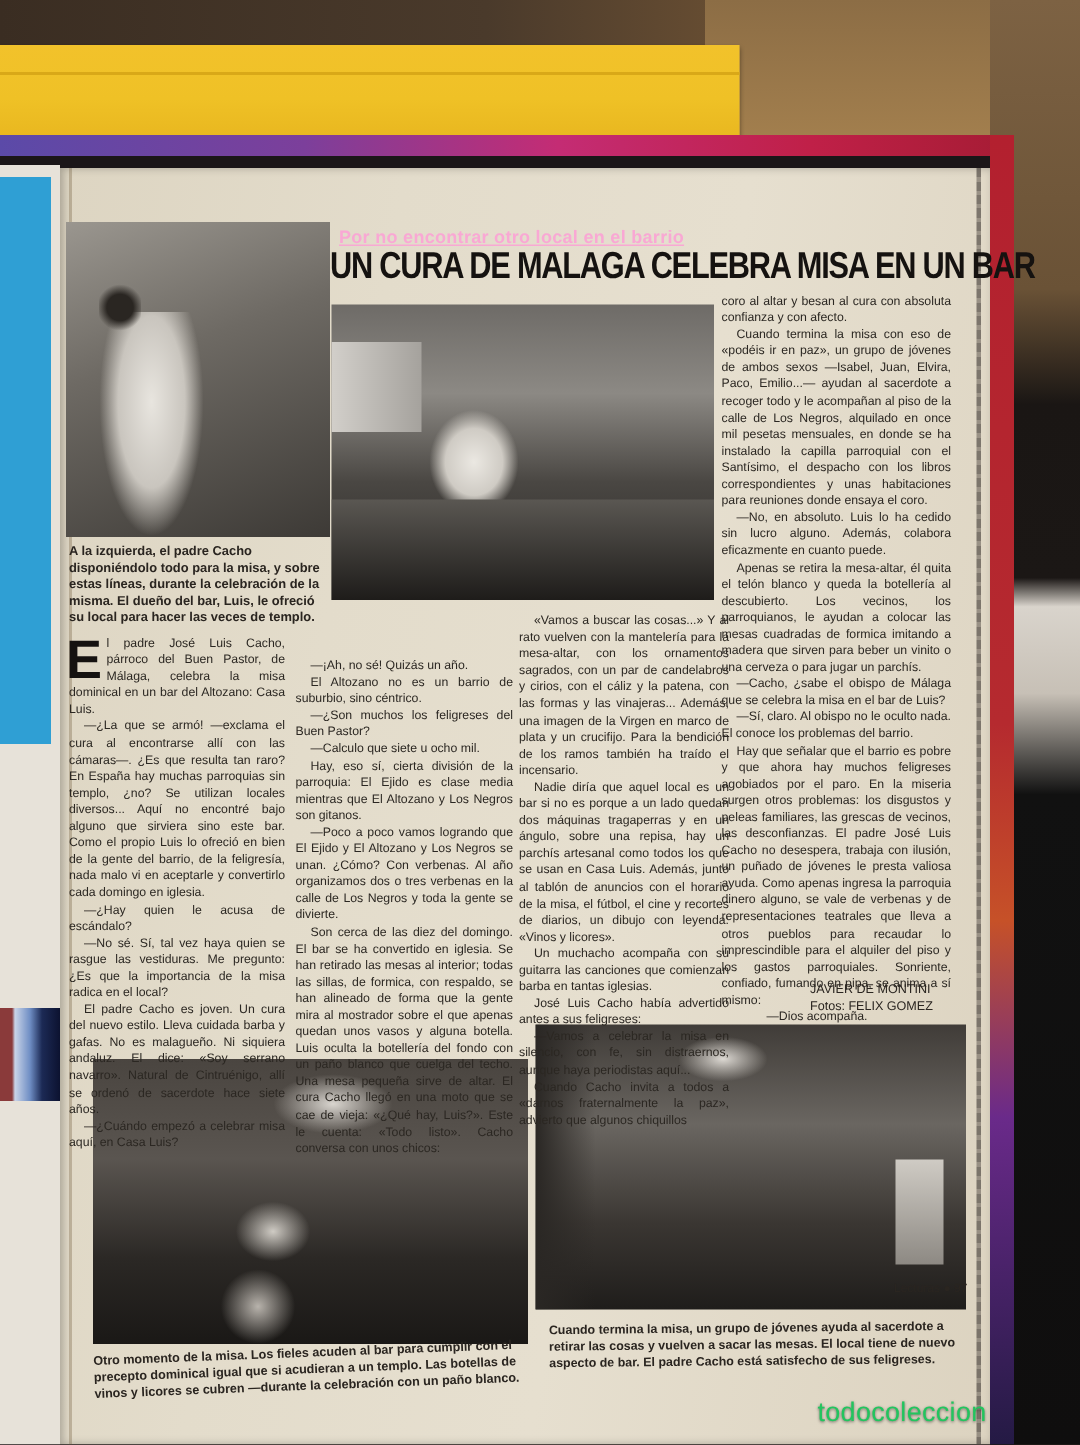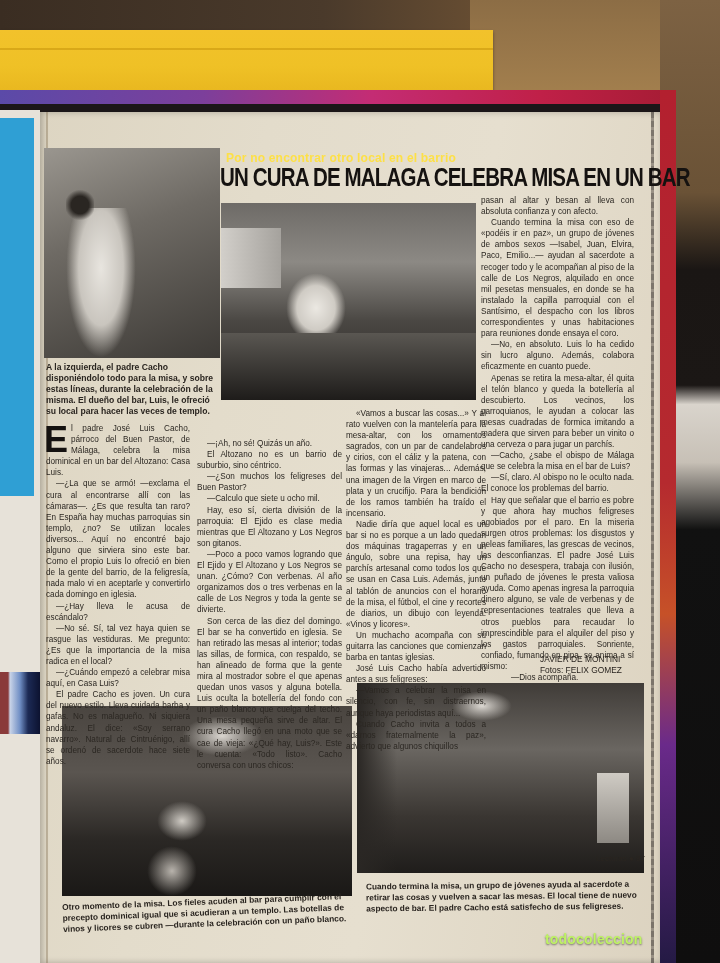--- a/index.html
+++ b/index.html
@@ -13,29 +13,29 @@
   .mag-stripe{position:absolute;left:0;top:90px;width:676px;height:14px;background:linear-gradient(90deg,#5b4aa8 0%,#7c3f9b 30%,#c42c74 55%,#c02048 80%,#a51c34 100%);}
   .mag-edge{position:absolute;left:660px;top:90px;width:16px;height:873px;background:linear-gradient(180deg,#b3202f 0%,#b52a2f 45%,#c65128 60%,#6a2a8a 75%,#241a44 100%);}
   .left-page{position:absolute;left:0;top:110px;width:40px;height:853px;background:#e7e2d9;}
   .left-blue{position:absolute;left:0;top:118px;width:34px;height:378px;background:#2f9fd4;}
   .left-flag{position:absolute;left:0;top:672px;width:40px;height:62px;background:linear-gradient(90deg,#8a3a3a 0%,#8a3a3a 20%,#c9d4e8 25%,#6f8ec4 50%,#1c2a55 70%,#0c1230 100%);}
   .page{position:absolute;left:40px;top:112px;width:620px;height:851px;background:linear-gradient(100deg,#ddd5c2 0%,#e3dccb 30%,#e6dfcf 60%,#dcd3c0 100%);box-shadow:inset 2px 0 6px rgba(0,0,0,.25);}
   .page-foldline{position:absolute;left:46px;top:112px;width:2px;height:851px;background:rgba(120,100,70,.35);}
   .page-rightline{position:absolute;left:651px;top:112px;width:3px;height:851px;background:repeating-linear-gradient(180deg,#3a3430 0 6px,#6a625a 6px 9px);opacity:.6;}
   .photo{position:absolute;background:#3b3834;overflow:hidden;}
   .photo .shade{position:absolute;inset:0;}
-  .kicker{position:absolute;left:226px;top:151px;font-size:12px;font-weight:bold;color:#fde047;letter-spacing:.2px;}
+  .kicker{position:absolute;left:226px;top:151px;font-size:12px;font-weight:bold;color:#f9a8d4;text-decoration:underline;letter-spacing:.2px;}
   .headline{position:absolute;left:220px;top:163px;width:430px;font-family:"Liberation Sans",sans-serif;font-weight:bold;font-size:25px;letter-spacing:-1px;color:#151210;transform:scaleX(.82);transform-origin:left top;white-space:nowrap;}
   .col{position:absolute;font-family:"Liberation Sans",sans-serif;font-size:8.2px;line-height:11.1px;color:#2b2722;text-align:justify;}
   .col p{margin:0;text-indent:10px;}
   .caption{position:absolute;font-family:"Liberation Sans",sans-serif;font-size:9.3px;line-height:12px;font-weight:bold;color:#2a2520;}
   .dropcap{float:left;font-size:36px;line-height:30px;font-weight:bold;margin:2px 3px 0 -2px;color:#151210;}
   .byline{position:absolute;left:560px;top:654px;font-size:8.4px;font-weight:normal;line-height:11px;color:#2a2520;width:100px;}
   .pageno{position:absolute;left:596px;top:854px;font-size:8px;font-weight:normal;color:#2a2520;text-align:center;}
-  .watermark{position:absolute;left:545px;top:931px;font-size:14px;font-weight:bold;color:#bef264;letter-spacing:.2px;text-shadow:0 1px 2px rgba(0,0,0,.5);}
+  .watermark{position:absolute;left:545px;top:931px;font-size:18px;font-weight:normal;color:#22c55e;letter-spacing:.2px;text-shadow:0 1px 2px rgba(0,0,0,.5);}
 </style>
 </head>
 <body>
 
 <div class="bg-top"></div>
 <div class="tan-board"></div>
 <div class="bg-right"></div>
 <div class="yellow-book"></div>
 <div class="mag-cover"></div>
 <div class="mag-stripe"></div>
@@ -75,24 +75,24 @@
 <div class="headline">UN CURA DE MALAGA CELEBRA MISA EN UN BAR</div>
 
 <div class="caption" style="left:46px;top:362px;width:176px;font-size:8.6px;line-height:11px;">A la izquierda, el padre Cacho disponiéndolo todo para la misa, y sobre estas líneas, durante la celebración de la misma. El dueño del bar, Luis, le ofreció su local para hacer las veces de templo.</div>
 <div class="caption" style="left:62px;top:902px;width:292px;font-size:8.4px;line-height:11px;transform:rotate(-2.2deg);transform-origin:left top;">Otro momento de la misa. Los fieles acuden al bar para cumplir con el precepto dominical igual que si acudieran a un templo. Las botellas de vinos y licores se cubren —durante la celebración con un paño blanco.</div>
 <div class="caption" style="left:366px;top:880px;width:278px;font-size:8.3px;line-height:11px;transform:rotate(-0.6deg);">Cuando termina la misa, un grupo de jóvenes ayuda al sacerdote a retirar las cosas y vuelven a sacar las mesas. El local tiene de nuevo aspecto de bar. El padre Cacho está satisfecho de sus feligreses.</div>
 
 <div class="col" style="left:46px;top:423px;width:144px;">
   <span class="dropcap">E</span>
   <p style="text-indent:0">l padre José Luis Cacho, párroco del Buen Pastor, de Málaga, celebra la misa dominical en un bar del Altozano: Casa Luis.</p>
   <p>—¿La que se armó! —exclama el cura al encontrarse allí con las cámaras—. ¿Es que resulta tan raro? En España hay muchas parroquias sin templo, ¿no? Se utilizan locales diversos... Aquí no encontré bajo alguno que sirviera sino este bar. Como el propio Luis lo ofreció en bien de la gente del barrio, de la feligresía, nada malo vi en aceptarle y convertirlo cada domingo en iglesia.</p>
-  <p>—¿Hay lleva le acusa de escándalo?</p>
+  <p>—¿Hay quien le acusa de escándalo?</p>
   <p>—No sé. Sí, tal vez haya quien se rasgue las vestiduras. Me pregunto: ¿Es que la importancia de la misa radica en el local?</p>
+  <p>El padre Cacho es joven. Un cura del nuevo estilo. Lleva cuidada barba y gafas. No es malagueño. Ni siquiera andaluz. El dice: «Soy serrano navarro». Natural de Cintruénigo, allí se ordenó de sacerdote hace siete años.</p>
   <p>—¿Cuándo empezó a celebrar misa aquí, en Casa Luis?</p>
-  <p>El padre Cacho es joven. Un cura del nuevo estilo. Lleva cuidada barba y gafas. No es malagueño. Ni siquiera andaluz. El dice: «Soy serrano navarro». Natural de Cintruénigo, allí se ordenó de sacerdote hace siete años.</p>
 </div>
 
 <div class="col" style="left:197px;top:438px;width:145px;">
   <p>—¡Ah, no sé! Quizás un año.</p>
   <p>El Altozano no es un barrio de suburbio, sino céntrico.</p>
   <p>—¿Son muchos los feligreses del Buen Pastor?</p>
   <p>—Calculo que siete u ocho mil.</p>
   <p>Hay, eso sí, cierta división de la parroquia: El Ejido es clase media mientras que El Altozano y Los Negros son gitanos.</p>
   <p>—Poco a poco vamos logrando que El Ejido y El Altozano y Los Negros se unan. ¿Cómo? Con verbenas. Al año organizamos dos o tres verbenas en la calle de Los Negros y toda la gente se divierte.</p>
   <p>Son cerca de las diez del domingo. El bar se ha convertido en iglesia. Se han retirado las mesas al interior; todas las sillas, de formica, con respaldo, se han alineado de forma que la gente mira al mostrador sobre el que apenas quedan unos vasos y alguna botella. Luis oculta la botellería del fondo con un paño blanco que cuelga del techo. Una mesa pequeña sirve de altar. El cura Cacho llegó en una moto que se cae de vieja: «¿Qué hay, Luis?». Este le cuenta: «Todo listo». Cacho conversa con unos chicos:</p>
@@ -101,21 +101,21 @@
 <div class="col" style="left:346px;top:408px;width:140px;">
   <p>«Vamos a buscar las cosas...» Y al rato vuelven con la mantelería para la mesa-altar, con los ornamentos sagrados, con un par de candelabros y cirios, con el cáliz y la patena, con las formas y las vinajeras... Además, una imagen de la Virgen en marco de plata y un crucifijo. Para la bendición de los ramos también ha traído el incensario.</p>
   <p>Nadie diría que aquel local es un bar si no es porque a un lado quedan dos máquinas tragaperras y en un ángulo, sobre una repisa, hay un parchís artesanal como todos los que se usan en Casa Luis. Además, junto al tablón de anuncios con el horario de la misa, el fútbol, el cine y recortes de diarios, un dibujo con leyenda: «Vinos y licores».</p>
   <p>Un muchacho acompaña con su guitarra las canciones que comienzan barba en tantas iglesias.</p>
   <p>José Luis Cacho había advertido antes a sus feligreses:</p>
   <p>—Vamos a celebrar la misa en silencio, con fe, sin distraernos, aunque haya periodistas aquí...</p>
   <p>Cuando Cacho invita a todos a «darnos fraternalmente la paz», advierto que algunos chiquillos</p>
 </div>
 
 <div class="col" style="left:481px;top:195px;width:153px;">
-  <p style="text-indent:0">pasan al altar y besan al lleva con absoluta confianza y con afecto.</p>
+  <p style="text-indent:0">coro al altar y besan al cura con absoluta confianza y con afecto.</p>
   <p>Cuando termina la misa con eso de «podéis ir en paz», un grupo de jóvenes de ambos sexos —Isabel, Juan, Elvira, Paco, Emilio...— ayudan al sacerdote a recoger todo y le acompañan al piso de la calle de Los Negros, alquilado en once mil pesetas mensuales, en donde se ha instalado la capilla parroquial con el Santísimo, el despacho con los libros correspondientes y unas habitaciones para reuniones donde ensaya el coro.</p>
   <p>—No, en absoluto. Luis lo ha cedido sin lucro alguno. Además, colabora eficazmente en cuanto puede.</p>
   <p>Apenas se retira la mesa-altar, él quita el telón blanco y queda la botellería al descubierto. Los vecinos, los parroquianos, le ayudan a colocar las mesas cuadradas de formica imitando a madera que sirven para beber un vinito o una cerveza o para jugar un parchís.</p>
   <p>—Cacho, ¿sabe el obispo de Málaga que se celebra la misa en el bar de Luis?</p>
   <p>—Sí, claro. Al obispo no le oculto nada. El conoce los problemas del barrio.</p>
   <p>Hay que señalar que el barrio es pobre y que ahora hay muchos feligreses agobiados por el paro. En la miseria surgen otros problemas: los disgustos y peleas familiares, las grescas de vecinos, las desconfianzas. El padre José Luis Cacho no desespera, trabaja con ilusión, un puñado de jóvenes le presta valiosa ayuda. Como apenas ingresa la parroquia dinero alguno, se vale de verbenas y de representaciones teatrales que lleva a otros pueblos para recaudar lo imprescindible para el alquiler del piso y los gastos parroquiales. Sonriente, confiado, fumando en pipa, se anima a sí mismo:</p>
   <p style="text-indent:30px">—Dios acompaña.</p>
 </div>
 
 <div class="byline" style="left:540px;top:654px;width:100px;">

